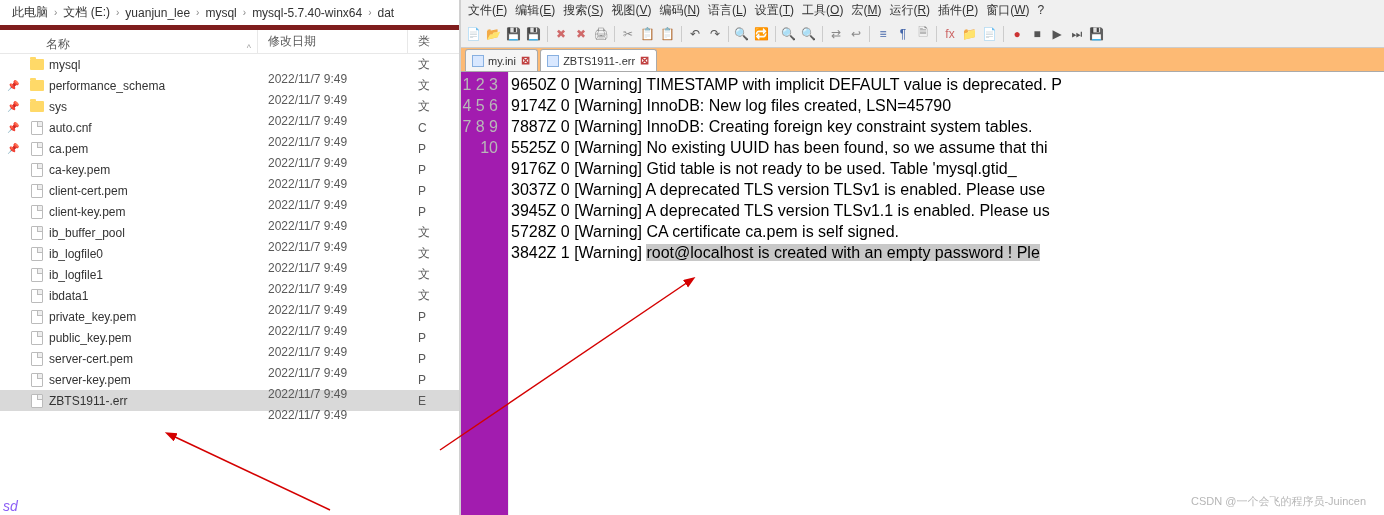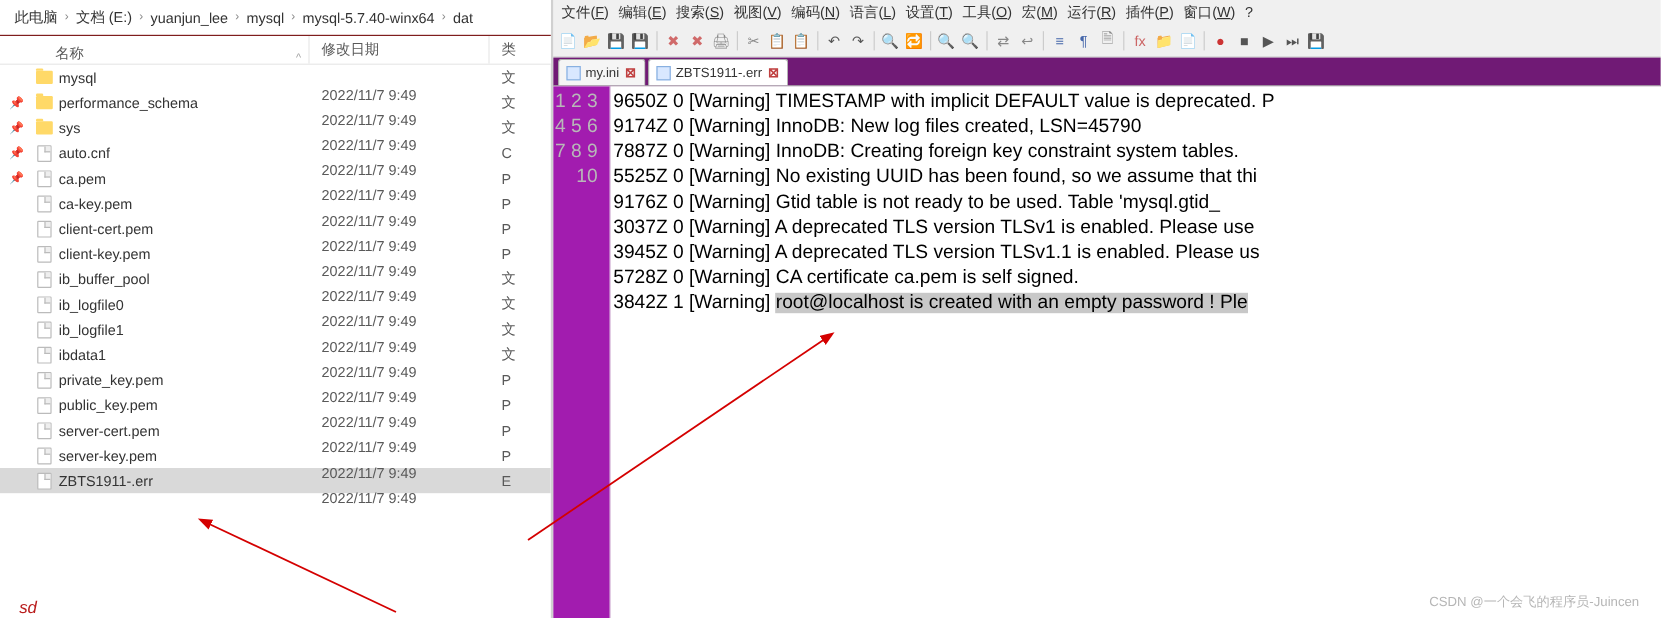--- a/index.html
+++ b/index.html
@@ -1,18 +1,18 @@
 <!DOCTYPE html>
 <html><head>
 <meta charset="utf-8">
 <style>
 * { margin: 0; padding: 0; box-sizing: border-box; font-family: "Microsoft YaHei", "Segoe UI", sans-serif; }
 body { width: 1384px; height: 515px; display: flex; background: #fff; overflow: hidden; font-size: 12px; color: #333; position: relative; }
 .left-pane { width: 461px; height: 100%; border-right: 2px solid #d0d0d0; display: flex; flex-direction: column; position: relative; }
-.breadcrumb { height: 30px; display: flex; align-items: center; padding: 0 8px; background: #fff; border-bottom: 1px solid #7f1d1d; }
+.breadcrumb { height: 30px; display: flex; align-items: center; padding: 0 8px; background: #fff; border-bottom: 5px solid #7f1d1d; }
 .crumb { color: #333; padding: 0 4px; cursor: default; }
 .crumb-sep { color: #888; padding: 0 2px; font-size: 10px; }
 .list-header { height: 24px; display: flex; align-items: center; border-bottom: 1px solid #e8e8e8; background: #fff; font-size: 12px; color: #595959; }
 .list-header .col-name { flex: 0 0 258px; padding-left: 46px; border-right: 1px solid #e8e8e8; height: 100%; display: flex; align-items: flex-end; }
 .list-header .col-date { flex: 0 0 150px; padding-left: 10px; border-right: 1px solid #e8e8e8; height: 100%; display: flex; align-items: center; }
 .list-header .col-type { flex: 1; padding-left: 10px; height: 100%; display: flex; align-items: center; }
 .sort-arrow { margin-left: auto; margin-right: 6px; color: #a0a0a0; font-size: 9px; }
 .file-list { flex: 1; overflow: hidden; }
 .row { height: 21px; display: flex; align-items: center; }
 .row.selected { background: #d9d9d9; }
@@ -25,30 +25,30 @@
 .folder-icon::before { content: ""; position: absolute; top: -2px; left: 0; width: 6px; height: 2px; background: #ffd968; border-radius: 1px 1px 0 0; }
 .file-icon { width: 12px; height: 14px; background: #fff; border: 1px solid #bbb; border-radius: 1px; position: relative; }
 .file-icon::before { content: ""; position: absolute; top: 0; right: 0; width: 4px; height: 4px; background: #eee; border-left: 1px solid #bbb; border-bottom: 1px solid #bbb; }
 .right-pane { flex: 1; display: flex; flex-direction: column; }
 .menubar { height: 20px; display: flex; align-items: center; background: #f0f0f0; padding: 0 4px; gap: 2px; font-size: 12px; }
 .menu-item { padding: 1px 3px; cursor: default; white-space: nowrap; }
 .menu-item u { text-decoration: underline; }
 .toolbar { height: 28px; display: flex; align-items: center; background: #f0f0f0; padding: 0 4px; gap: 2px; border-bottom: 1px solid #ccc; }
 .tbtn { width: 18px; height: 18px; display: flex; align-items: center; justify-content: center; font-size: 12px; border-radius: 2px; cursor: default; }
 .tb-sep { width: 1px; height: 16px; background: #ccc; margin: 0 2px; }
-.tabbar { height: 24px; display: flex; align-items: flex-end; background: #701a75; padding-left: 4px; border-bottom: 1px solid #aaa; }
+.tabbar { height: 24px; display: flex; align-items: flex-end; background: #fdba74; padding-left: 4px; border-bottom: 1px solid #aaa; }
 .tab { height: 22px; display: flex; align-items: center; padding: 0 6px; background: #fff; border: 1px solid #aaa; border-bottom: none; margin-right: 2px; font-size: 11px; gap: 4px; border-radius: 3px 3px 0 0; }
 .tab .tab-icon { width: 12px; height: 12px; background: #d9e8ff; border: 1px solid #88b0e0; }
 .tab .close-x { color: #c04040; font-weight: bold; font-size: 11px; cursor: default; padding: 0 1px; }
 .editor { flex: 1; display: flex; background: #fff; font-family: Consolas, "Courier New", monospace; font-size: 16px; }
 .gutter { width: 48px; text-align: right; padding-right: 10px; color: #b8b8b8; background: #a21caf; border-right: 1px solid #eee; line-height: 21px; padding-top: 2px; }
 .code { flex: 1; white-space: pre; overflow: hidden; line-height: 21px; padding-top: 2px; padding-left: 2px; color: #000; }
 .code .hl { background: #c8c8c8; }
 .watermark { position: absolute; right: 18px; bottom: 6px; color: rgba(120,120,120,0.55); font-size: 11px; z-index: 5; }
-.sd-tag { position: absolute; left: 13px; bottom: 0; color: #b91c1c; font-size: 14px; font-style: italic; z-index: 5; padding: 1px 3px; }
+.sd-tag { position: absolute; left: 0; bottom: 0; color: #8b5cf6; font-size: 14px; font-style: italic; z-index: 5; padding: 1px 3px; }
 .arrow-svg { position: absolute; pointer-events: none; z-index: 4; }
 </style>
 </head>
 <body>
 
 <div class="left-pane">
   <div class="breadcrumb" id="crumbs">
       <span class="crumb">此电脑</span>
       <span class="crumb-sep">›</span>
       <span class="crumb">文档 (E:)</span>

